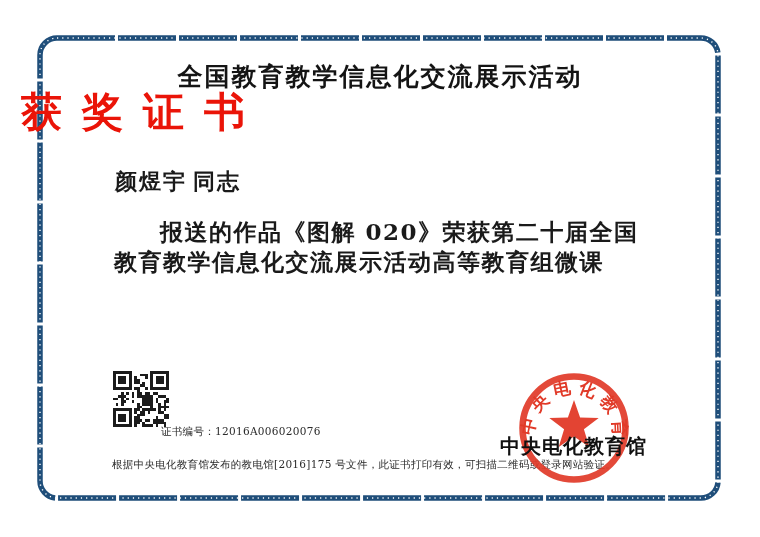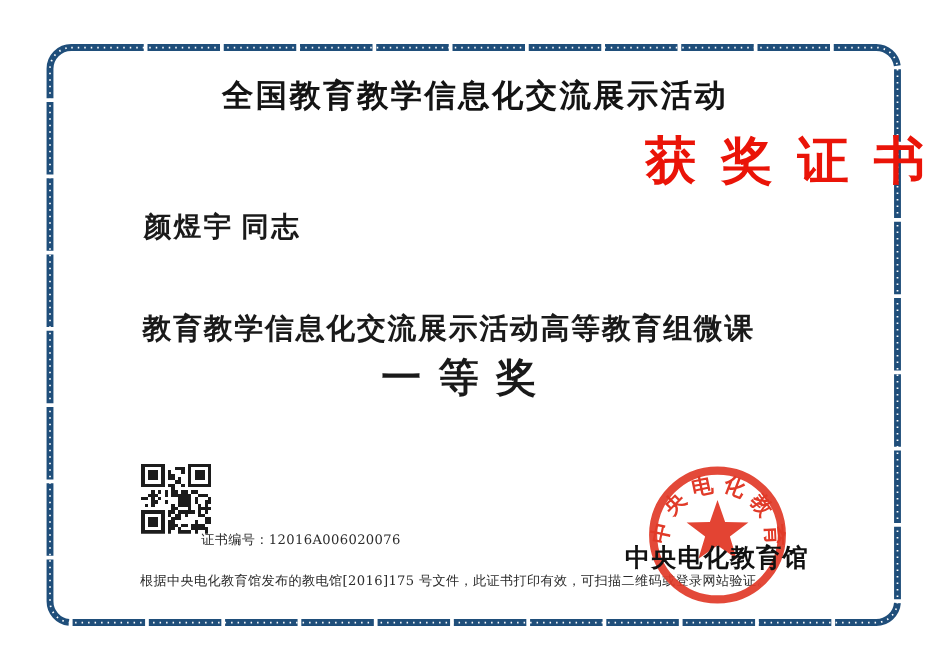--- a/index.html
+++ b/index.html
@@ -18,26 +18,26 @@
   .event-title {
     left: 0; right: 0; top: 60px;
     text-align: center;
     font-size: 25px;
     font-weight: bold;
     letter-spacing: 2px;
     color: #141414;
     z-index: 2;
   }
   .cert-title {
-    left: 0; right: 0; top: 101px;
-    text-align: right;
+    left: 0; right: 0; top: 85px;
+    text-align: left;
     font-size: 41px;
     font-weight: bold;
     letter-spacing: 20px;
-    padding-left: 35px;
+    padding-left: 21px;
     color: #ea1408;
     z-index: 2;
   }
   .recipient {
     left: 115px; top: 167px;
     font-size: 22px;
     font-weight: bold;
     letter-spacing: 2px;
     z-index: 2;
   }
@@ -115,22 +115,22 @@
     <rect x="40" y="38" width="678" height="460" rx="17" ry="17" fill="none" stroke="#ffffff" stroke-width="1.4" stroke-dasharray="1.2 4"></rect>
   </svg>
 
   <div class="abs event-title">全国教育教学信息化交流展示活动</div>
   <div class="abs cert-title">获奖证书</div>
 
   <div class="abs recipient">
     <span>颜煜宇</span><span class="honorific">同志</span>
   </div>
 
+  <div class="abs body-line1">报送的作品《图解 020》荣获第二十届全国</div>
   <div class="abs body-line2">教育教学信息化交流展示活动高等教育组微课</div>
-  <div class="abs award">一等奖</div>
 
   <svg class="abs qr" width="58" height="56" viewBox="0 0 21 21" shape-rendering="crispEdges">
     <rect x="0" y="0" width="21" height="21" fill="#ffffff"></rect>
     <g id="qr-modules" fill="#1c1c1c">
         <rect x="10" y="1" width="1" height="1"></rect>
         <rect x="11" y="1" width="1" height="1"></rect>
         <rect x="12" y="1" width="1" height="1"></rect>
         <rect x="8" y="2" width="1" height="1"></rect>
         <rect x="12" y="2" width="1" height="1"></rect>
         <rect x="8" y="3" width="1" height="1"></rect>

